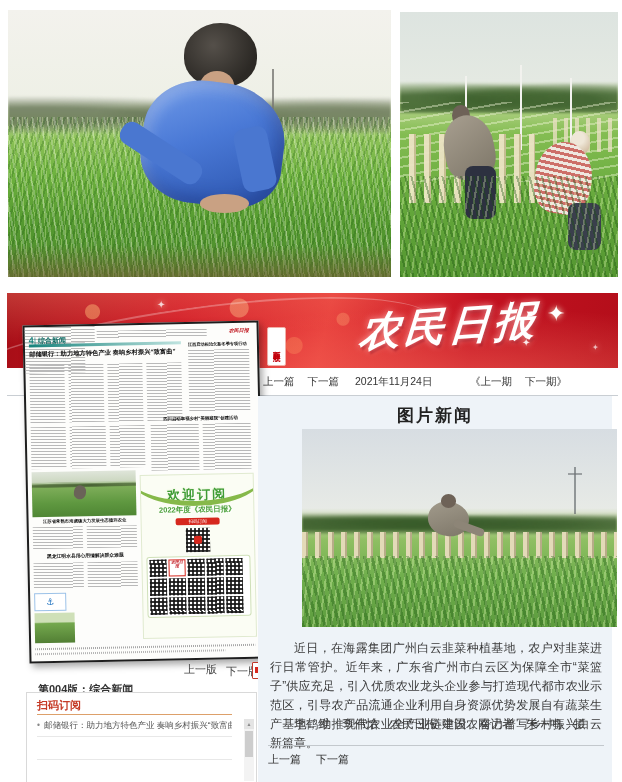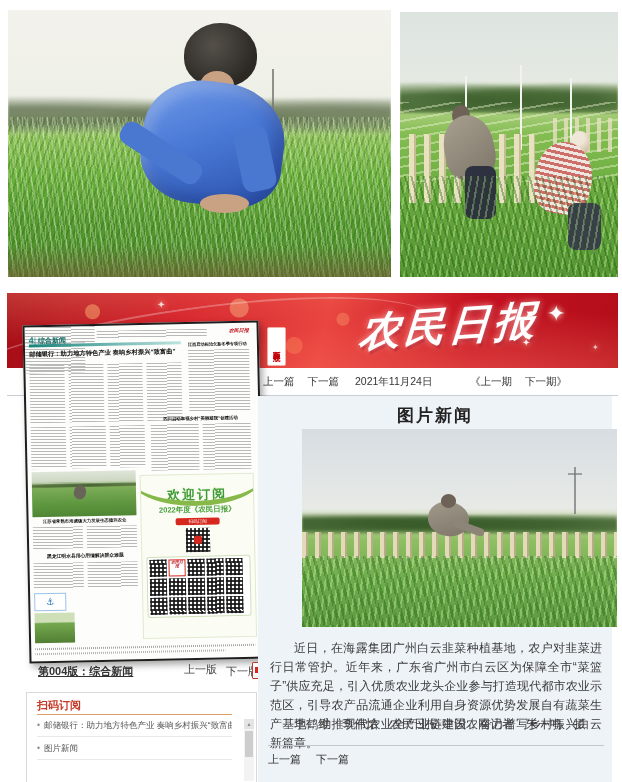--- a/index.html
+++ b/index.html
@@ -175,21 +175,21 @@
   #t-ad-logocell{width:17px;height:17px;border:1px solid #d6281e;box-sizing:border-box;
     font-size:4px;color:#c0161f;font-weight:bold;text-align:center;line-height:1.1;overflow:hidden;
     font-style:italic;background:#fff;}
   #t-footer1{position:absolute;left:4px;top:321px;width:220px;height:2px;
     background:repeating-linear-gradient(90deg,#a8a8a8 0 1px,transparent 1px 2px);}
   #t-footer2{position:absolute;left:4px;top:326px;width:190px;height:2px;
     background:repeating-linear-gradient(90deg,#b5b5b5 0 1px,transparent 1px 2px);}
 
   
   #pageinfo{position:absolute;left:26px;top:662px;width:236px;height:18px;font-size:11px;color:#444;}
-  #pi-label{position:absolute;left:12px;top:2px;font-weight:bold;color:#333;text-decoration:underline;}
+  #pi-label{position:absolute;left:12px;top:20px;font-weight:bold;color:#333;text-decoration:underline;}
   #pi-prev{position:absolute;left:158px;top:0;cursor:pointer;}
   #pi-next{position:absolute;left:200px;top:2px;cursor:pointer;}
   #pdf-icon{position:absolute;left:226px;top:0;width:12px;height:15px;background:#fff;
     border:1px solid #c0392b;border-radius:1px;cursor:pointer;}
   #pdf-icon .mark{position:absolute;left:2px;top:4px;width:7px;height:6px;background:#d6281e;}
   #pdf-icon .fold{position:absolute;right:0;top:0;width:4px;height:4px;background:#f2b8ae;}
 
   
   #titlenav{position:absolute;left:26px;top:692px;width:229px;height:90px;background:#fff;
     border:1px solid #d9d9d9;overflow:hidden;}
@@ -388,21 +388,20 @@
       <div class="mark"></div>
       <div class="fold"></div>
     </div>
 </div>
 
 <div id="titlenav">
   <div id="tn-header">扫码订阅</div>
   <div id="tn-rule"></div>
   <div class="tn-item" id="tn-i0"><span class="blt">•</span><span>邮储银行：助力地方特色产业 奏响乡村振兴“致富曲”</span></div>
   <div class="tn-sep" id="tn-s0"></div>
-  <div class="tn-item" id="tn-i1"><span class="blt">•</span><span>图片新闻</span></div>
   <div class="tn-sep" id="tn-s1"></div>
   <div id="tn-scroll">
     <div id="tn-up">▲</div>
     <div id="tn-thumbbar"></div>
   </div>
 </div>
 
 <div id="panel">
   <div id="art-title">图片新闻</div>
   <div id="art-photo" class="photo">

